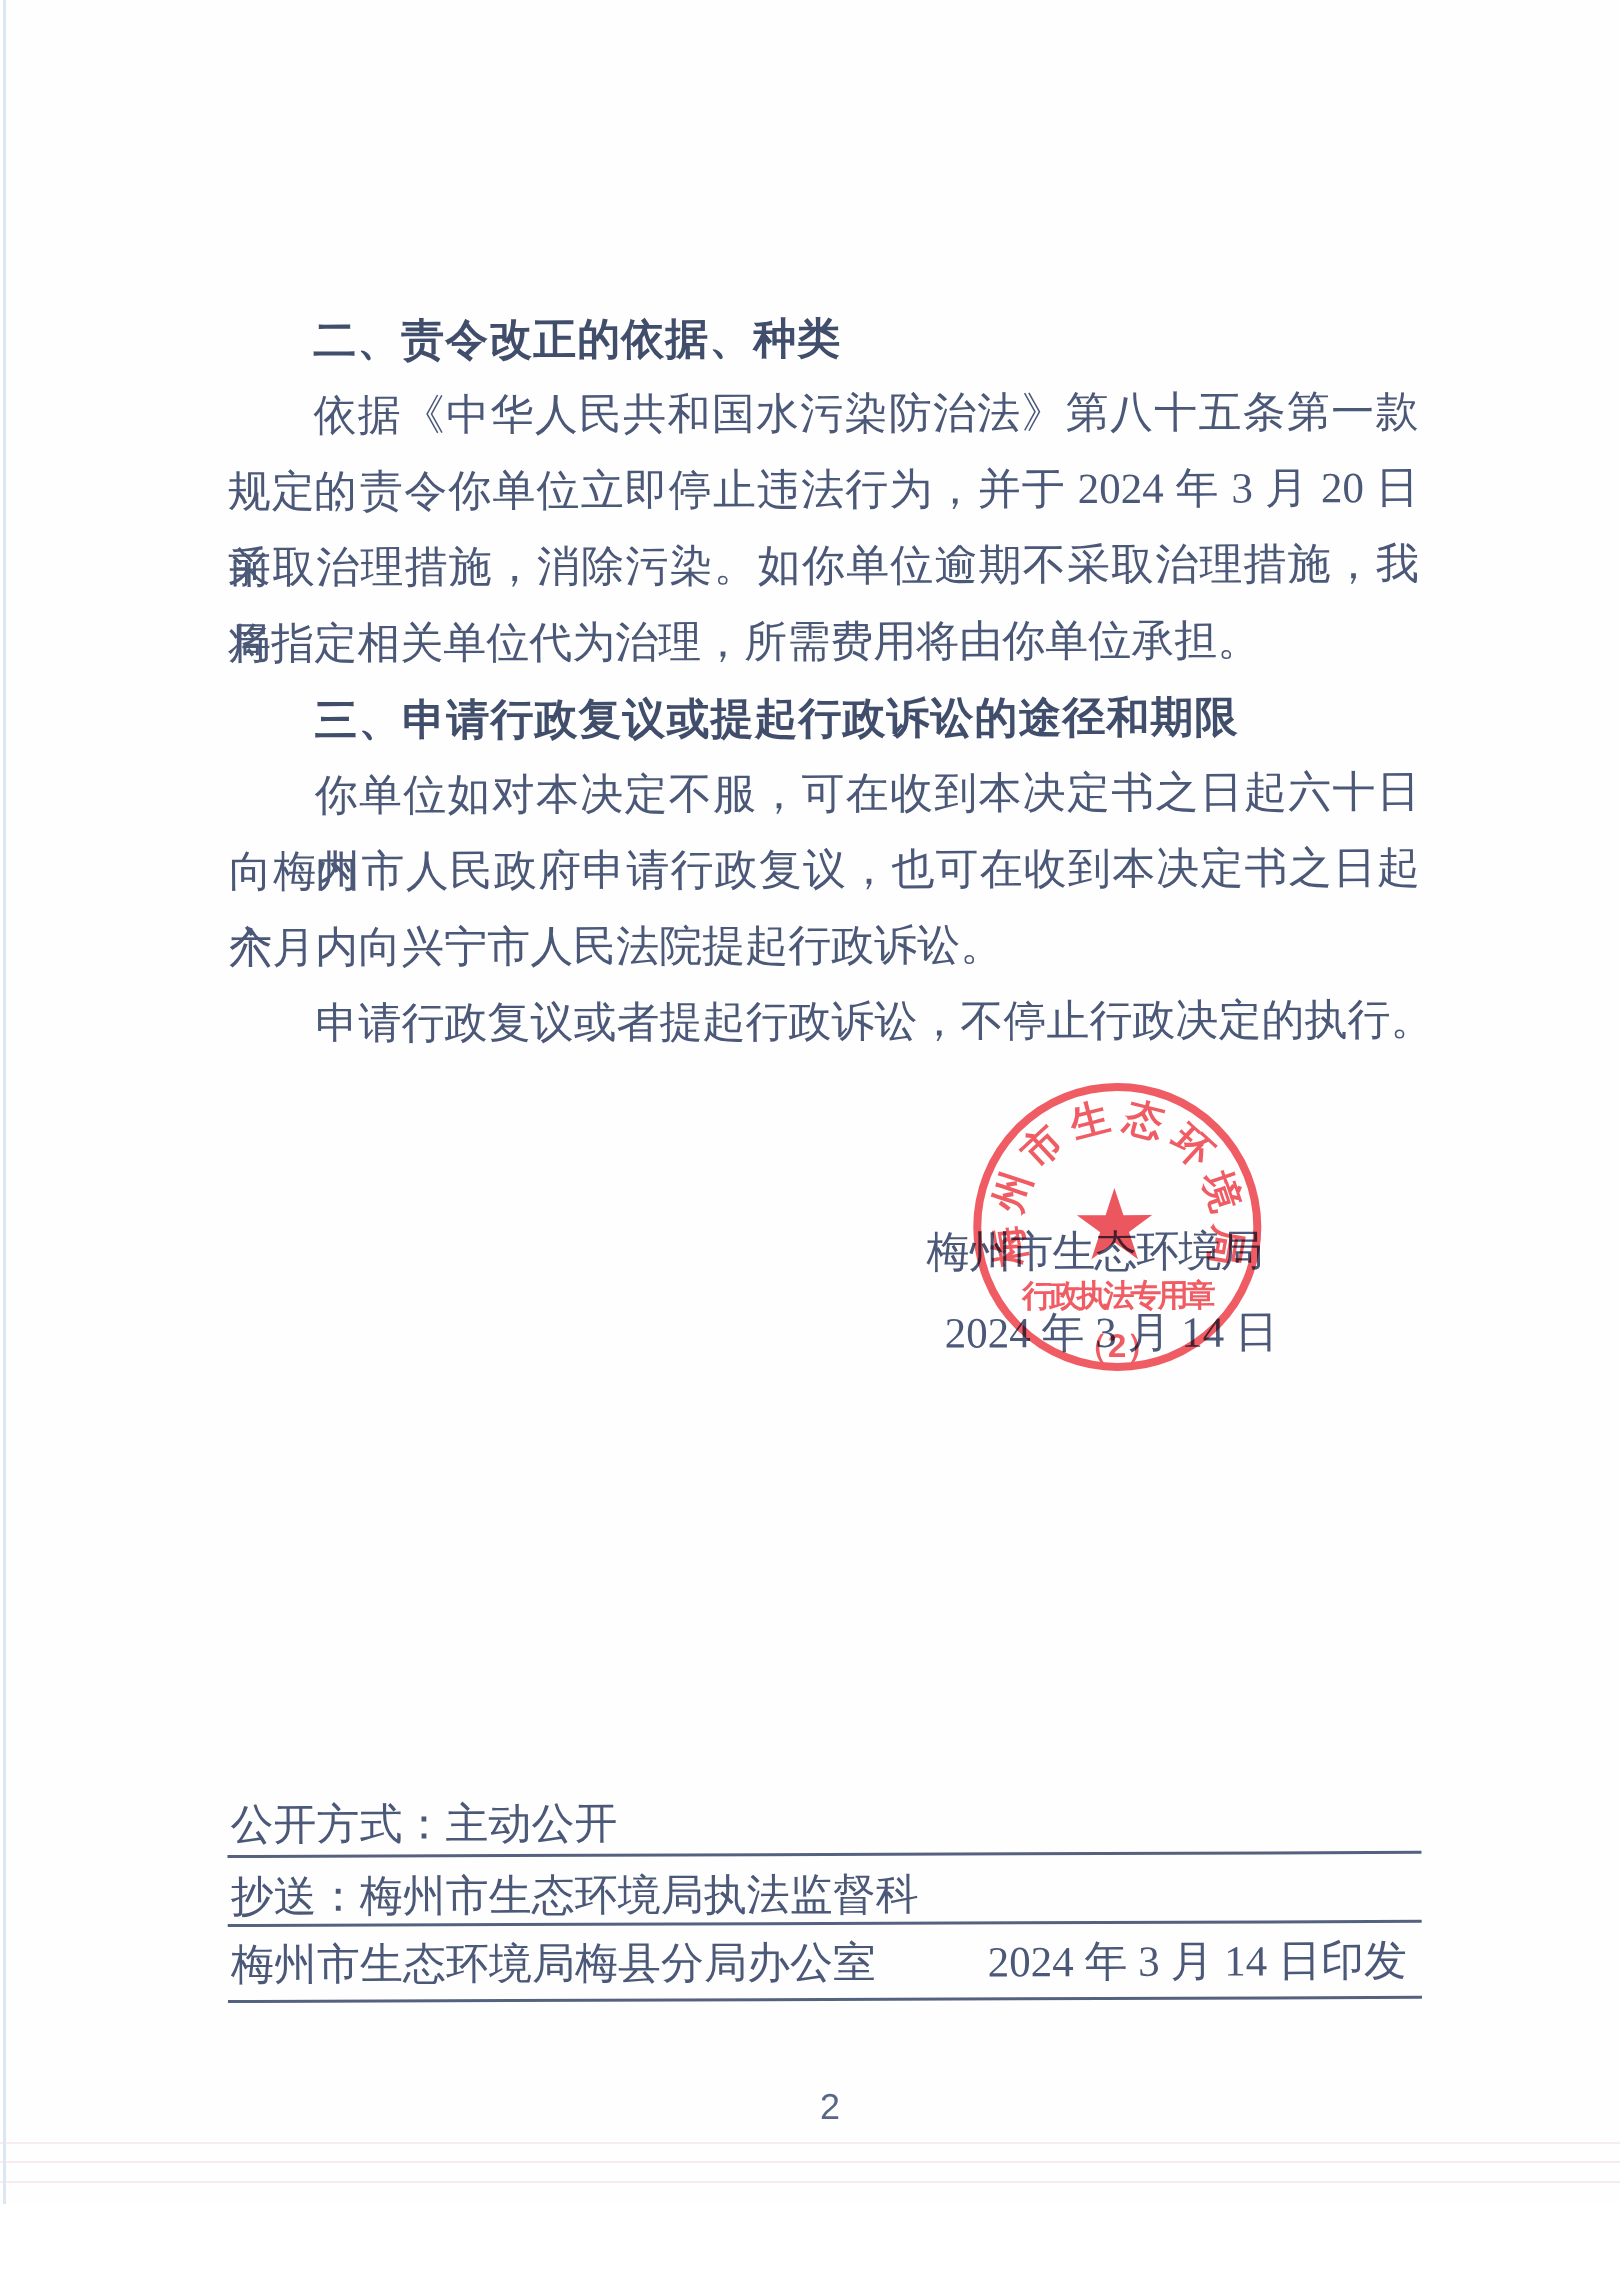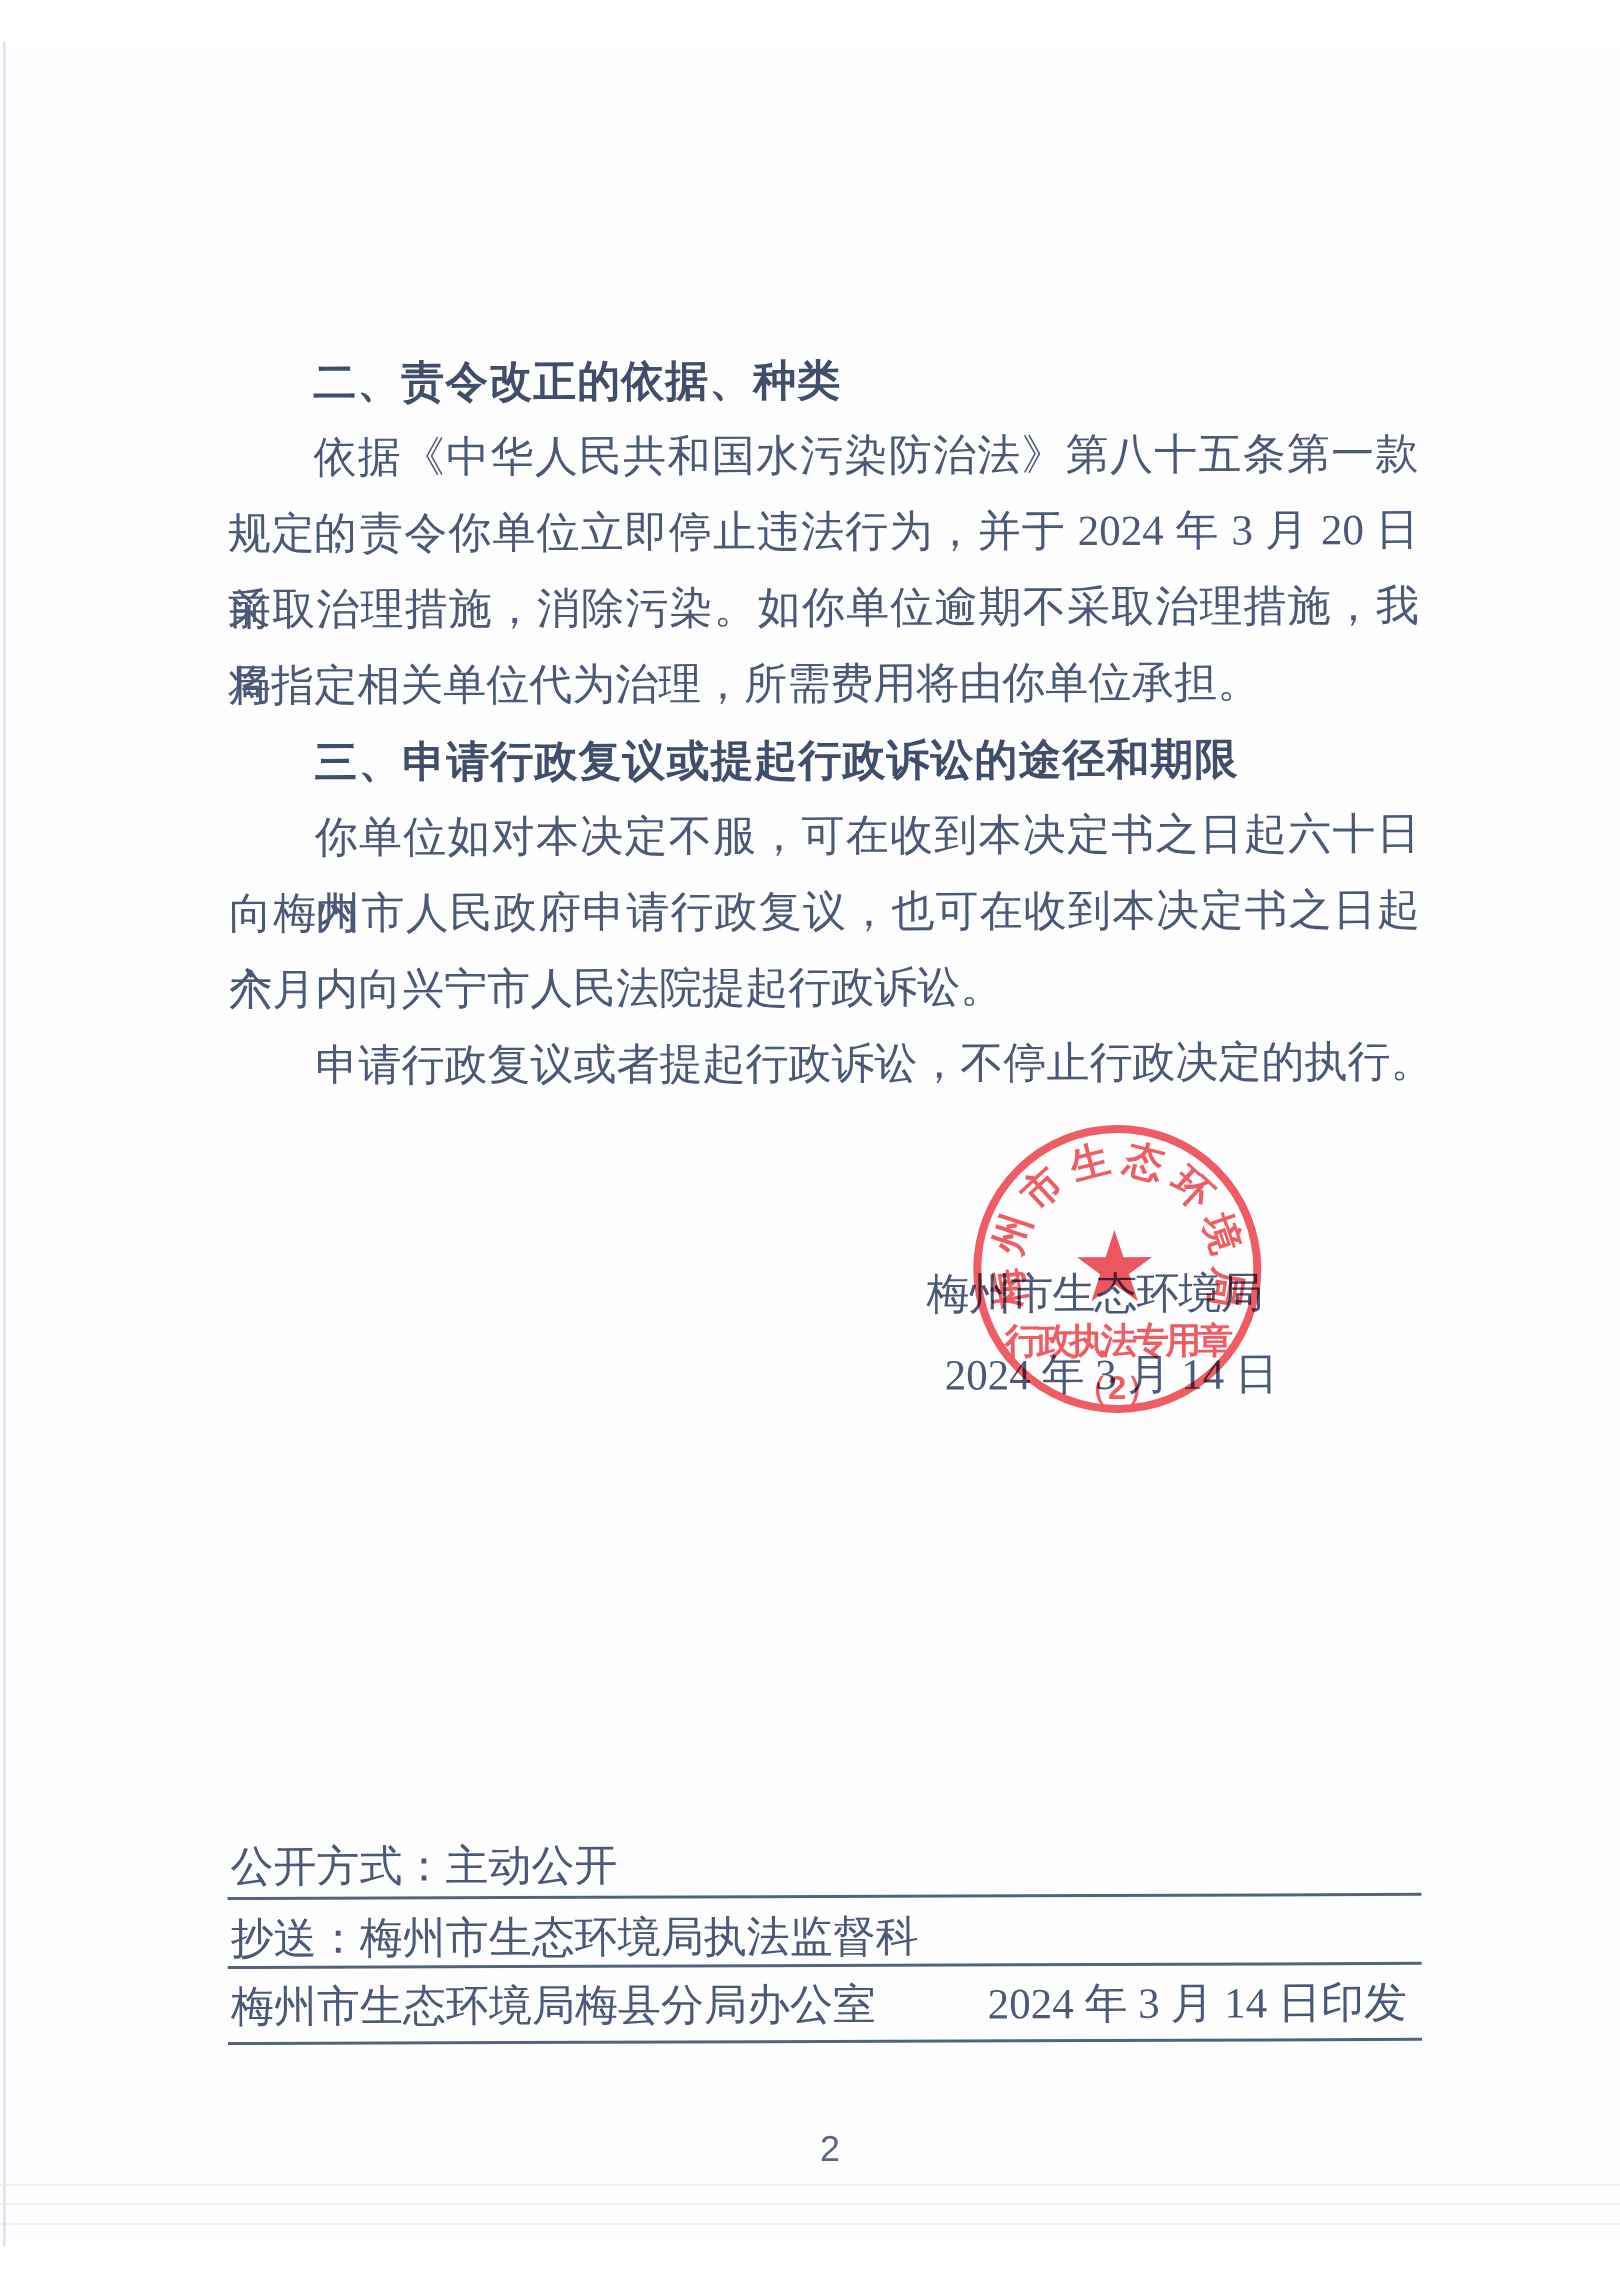--- a/index.html
+++ b/index.html
@@ -2,21 +2,20 @@
 <html style="--ink: #4b5878; --ink-heavy: #414e6b; --seal-red: #ee4a52;"><head>
 <meta charset="utf-8">
 <style>
   html,body{margin:0;padding:0;background:#ffffff;}
   .page{
     position:relative;
     width:1620px;height:2204px;
     background:#fefefe;
     overflow:hidden;
     font-family:"Liberation Serif", serif;
-    margin-top:42px;
   }
   .scan-edge{
     position:absolute;left:2.9px;top:0;width:2.9px;height:2292px;
     background:#cfe0ee;opacity:.75;
   }
   .content{
     position:absolute;left:0;top:0;width:1620px;height:2292px;
     transform:rotate(-0.2deg);
     transform-origin:50% 50%;
   }
@@ -55,21 +54,21 @@
   }
   .seal-star{
     position:absolute;left:50%;top:86px;
     transform:translateX(-53%);
     font-size:98px;line-height:98px;
     color:#ea434c;
   }
   .seal-center-text{
     position:absolute;left:0;top:184px;width:271px;
     text-align:center;
-    font-size:36px;font-weight:700;letter-spacing:-3.9px;
+    font-size:31px;font-weight:700;letter-spacing:-3.9px;
     font-family:"Liberation Sans", sans-serif;
     white-space:nowrap;
   }
   .seal-number{
     position:absolute;left:0;top:233px;width:271px;
     text-align:center;
     font-size:33px;font-weight:700;
     font-family:"Liberation Sans", sans-serif;
   }
   

